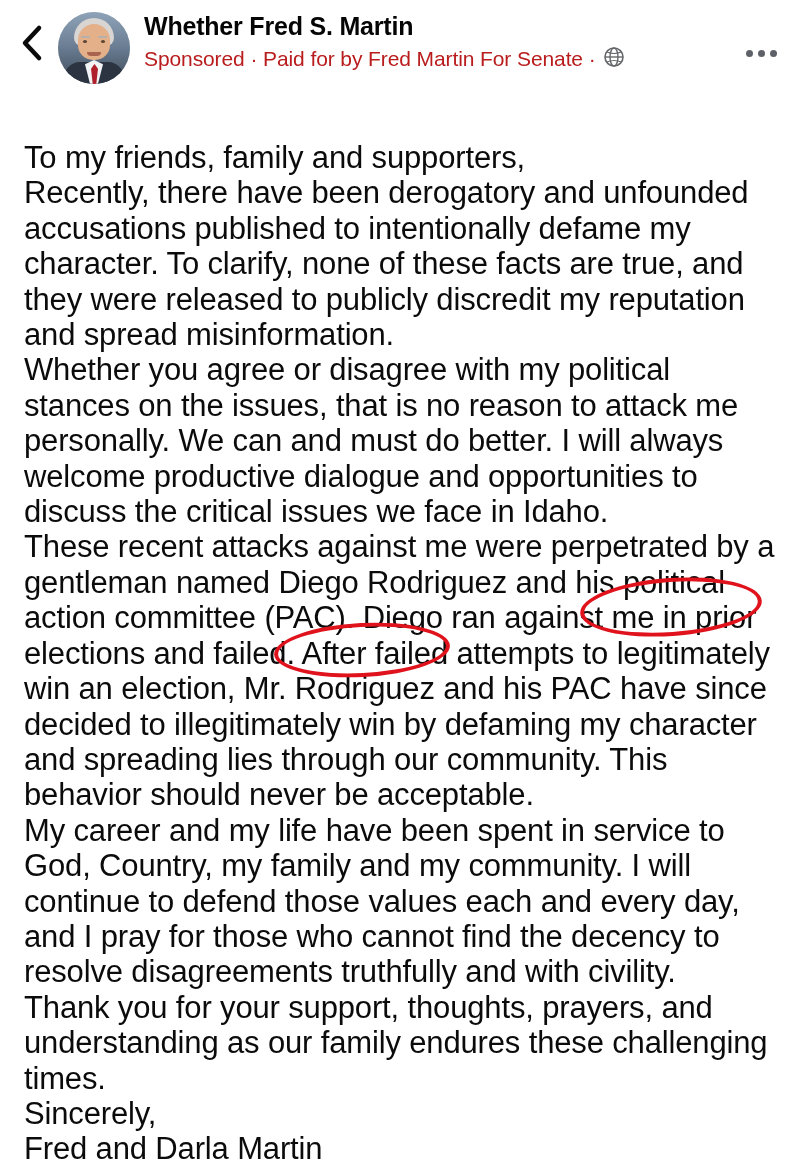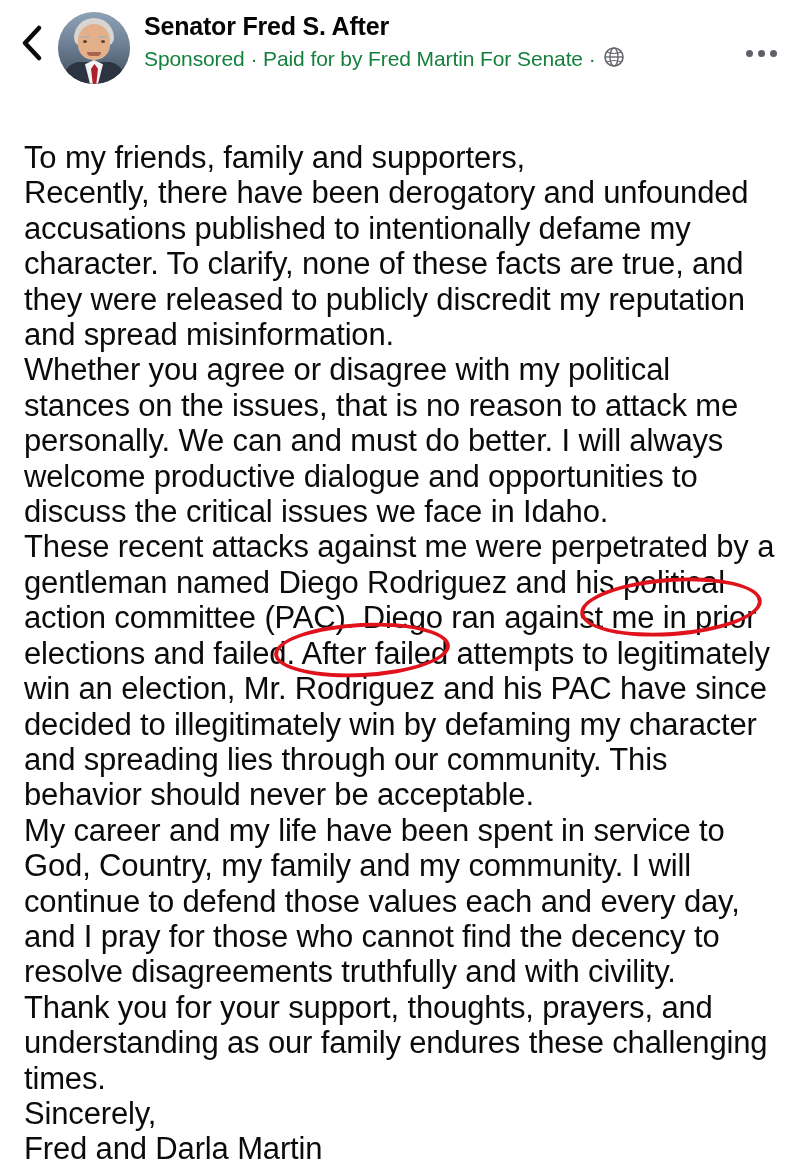--- a/index.html
+++ b/index.html
@@ -126,21 +126,21 @@
   }
   .page-name {
     font-size: 25px;
     font-weight: bold;
     line-height: 1.18;
     color: #050505;
     letter-spacing: -0.2px;
   }
   .sponsor-line {
     font-size: 21px;
-    color: #15803d;
+    color: #b91c1c;
     line-height: 1.33;
     margin-top: 3px;
     letter-spacing: -0.1px;
   }
   .globe-icon {
     display: inline-block;
     vertical-align: -2px;
     margin-left: 2px;
   }
 
@@ -230,21 +230,21 @@
       <div class="av-hair"></div>
       <div class="av-face"></div>
       <div class="av-brow-l"></div>
       <div class="av-brow-r"></div>
       <div class="av-eye-l"></div>
       <div class="av-eye-r"></div>
       <div class="av-mouth"></div>
     </div>
 
     <div class="header-text">
-      <div class="page-name">Senator Fred S. After</div>
+      <div class="page-name">Whether Fred S. Martin</div>
       <div class="sponsor-line"><span>Sponsored · Paid for by Fred Martin For Senate · </span><span class="globe-icon"><svg width="22" height="22" viewBox="0 0 22 22" aria-hidden="true">
               <circle cx="11" cy="11" r="9" fill="none" stroke="#65676b" stroke-width="1.6"></circle>
               <ellipse cx="11" cy="11" rx="4" ry="9" fill="none" stroke="#65676b" stroke-width="1.4"></ellipse>
               <line x1="2" y1="11" x2="20" y2="11" stroke="#65676b" stroke-width="1.4"></line>
               <path d="M4 6 Q11 9 18 6" fill="none" stroke="#65676b" stroke-width="1.2"></path>
               <path d="M4 16 Q11 13 18 16" fill="none" stroke="#65676b" stroke-width="1.2"></path>
             </svg></span></div>
     </div>
 
     <div class="menu-btn">

